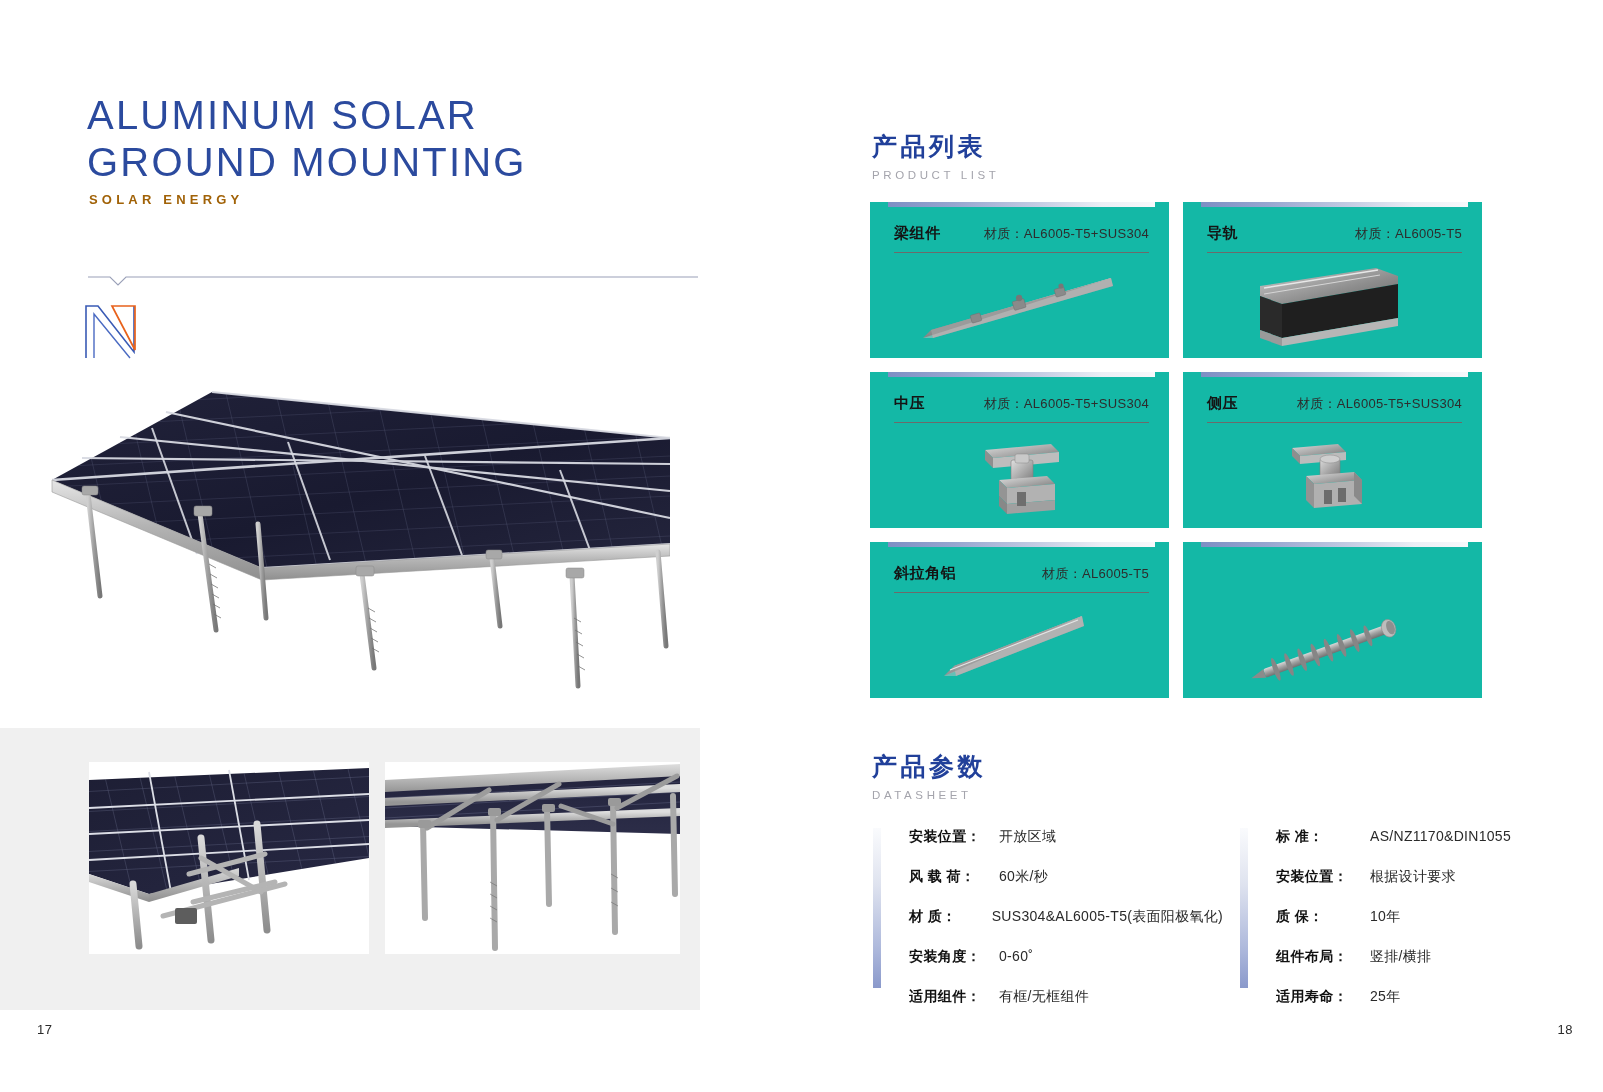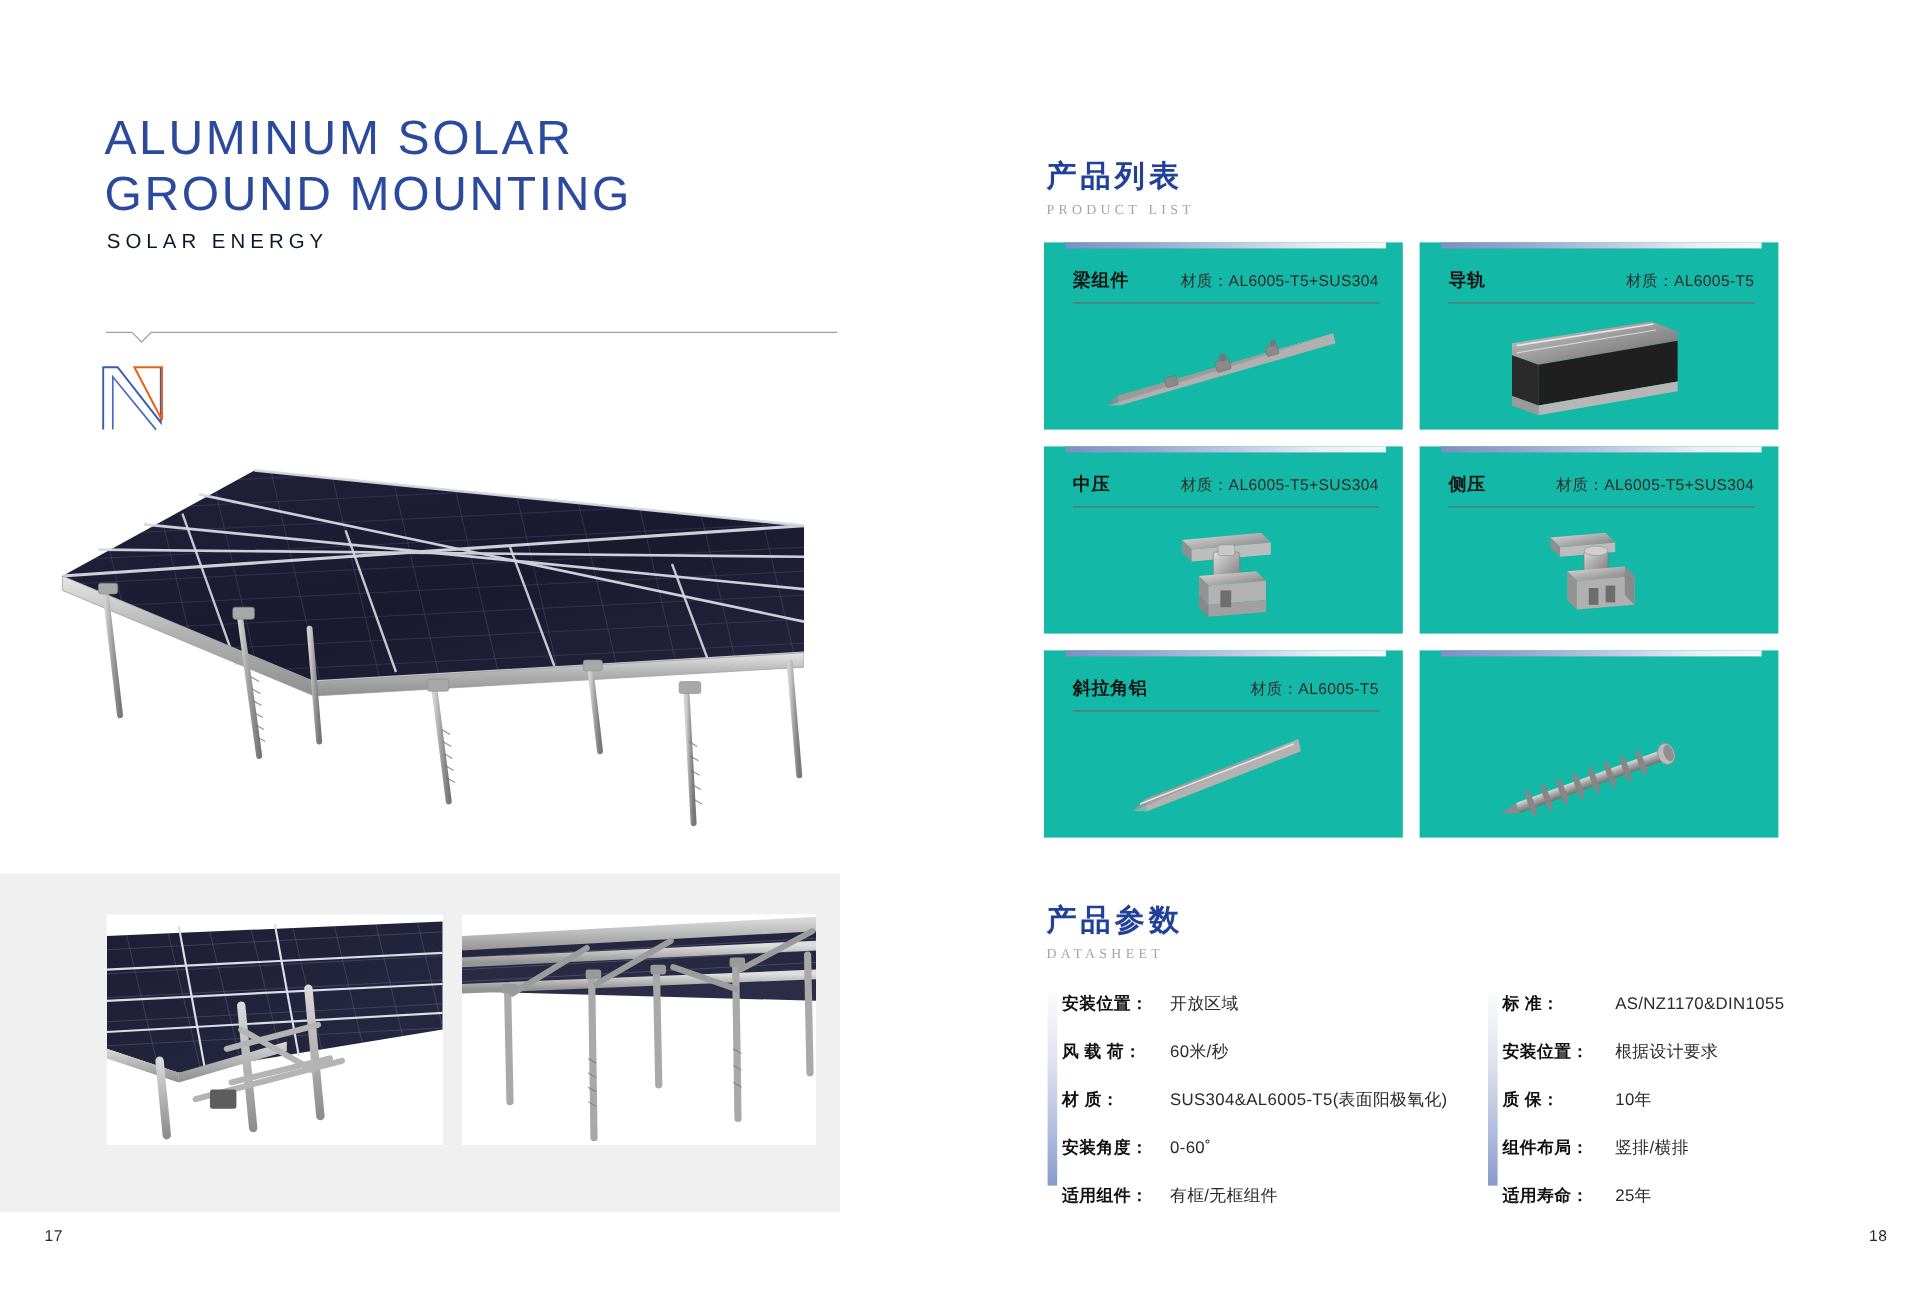--- a/index.html
+++ b/index.html
@@ -16,22 +16,22 @@
 
   .title-en {
     position: absolute; left: 87px; top: 92px;
     font-size: 40px; line-height: 47px; letter-spacing: 2.2px;
     color: #2b4a9e; font-weight: 400;
   }
   .title-en div { white-space: nowrap; }
 
   .subtitle-en {
     position: absolute; left: 89px; top: 192px;
-    font-size: 17px; letter-spacing: 4.2px;
-    color: #0f172a; font-weight: 400;
+    font-size: 13px; letter-spacing: 4.2px;
+    color: #a16207; font-weight: 700;
   }
 
   .title-cn {
     position: absolute; left: 86px; top: 228px;
     font-size: 28px; letter-spacing: 1.5px;
     color: #1c1c1c; font-weight: 700;
   }
 
   .rule-wrap { position: absolute; left: 88px; top: 272px; width: 610px; height: 16px; }
   .rule-wrap svg { display: block; }
@@ -48,21 +48,21 @@
   .photo-b { position: absolute; left: 385px; top: 762px; width: 295px; height: 192px; background: #ffffff; overflow: hidden; }
 
   .pagenum-left {
     position: absolute; left: 37px; top: 1022px;
     font-size: 13px; color: #2a2a2a; letter-spacing: .5px;
   }
 
   
   .page-right { position: absolute; left: 760px; top: 0; width: 843px; height: 1092px; }
 
-  .sec-head { position: absolute; font-family: Liberation Serif, serif; }
+  .sec-head { position: absolute; }
   .sec-head .cn {
     font-size: 25px; font-weight: 700; color: #21409a; letter-spacing: 3.5px;
   }
   .sec-head .en {
     margin-top: 6px; font-size: 11.5px; color: #a4a4ac; letter-spacing: 3.6px;
   }
   .sec-products { left: 112px; top: 130px; }
   .sec-datasheet { left: 112px; top: 750px; }
 
   .cards { position: absolute; left: 110px; top: 202px; width: 613px; }
@@ -83,21 +83,21 @@
     border-bottom: 1.3px solid #6b6b6b;
     padding-bottom: 9px;
   }
   .card-name { font-size: 15px; font-weight: 700; color: #141414; letter-spacing: .6px; white-space: nowrap; }
   .card-mat  { font-size: 13px; color: #2d2d2d; letter-spacing: .3px; white-space: nowrap; }
   .card-fig  { position: absolute; left: 0; right: 0; top: 62px; height: 94px; }
   .card-fig svg { display: block; margin: 0 auto; }
 
   .ds { position: absolute; left: 873px; top: 828px; }
   .ds-cols { position: absolute; left: 0; top: 0; display: flex; }
-  .ds-col { position: relative; padding-left: 12px; }
+  .ds-col { position: relative; padding-left: 36px; }
   .ds-col.c1 { width: 350px; }
   .ds-col.c2 { width: 310px; margin-left: 17px; }
   .ds-bar {
     position: absolute; left: 0; top: 0; width: 8px; height: 160px;
     background: linear-gradient(to bottom, #fafbfd 0%, #dfe3ef 35%, #aeb9dc 75%, #8a99cb 100%);
   }
   .ds-row { display: flex; align-items: baseline; margin-bottom: 22px; white-space: nowrap; }
   .ds-row:last-child { margin-bottom: 0; }
   .ds-key {
     font-size: 14px; font-weight: 700; color: #111; letter-spacing: .4px;

